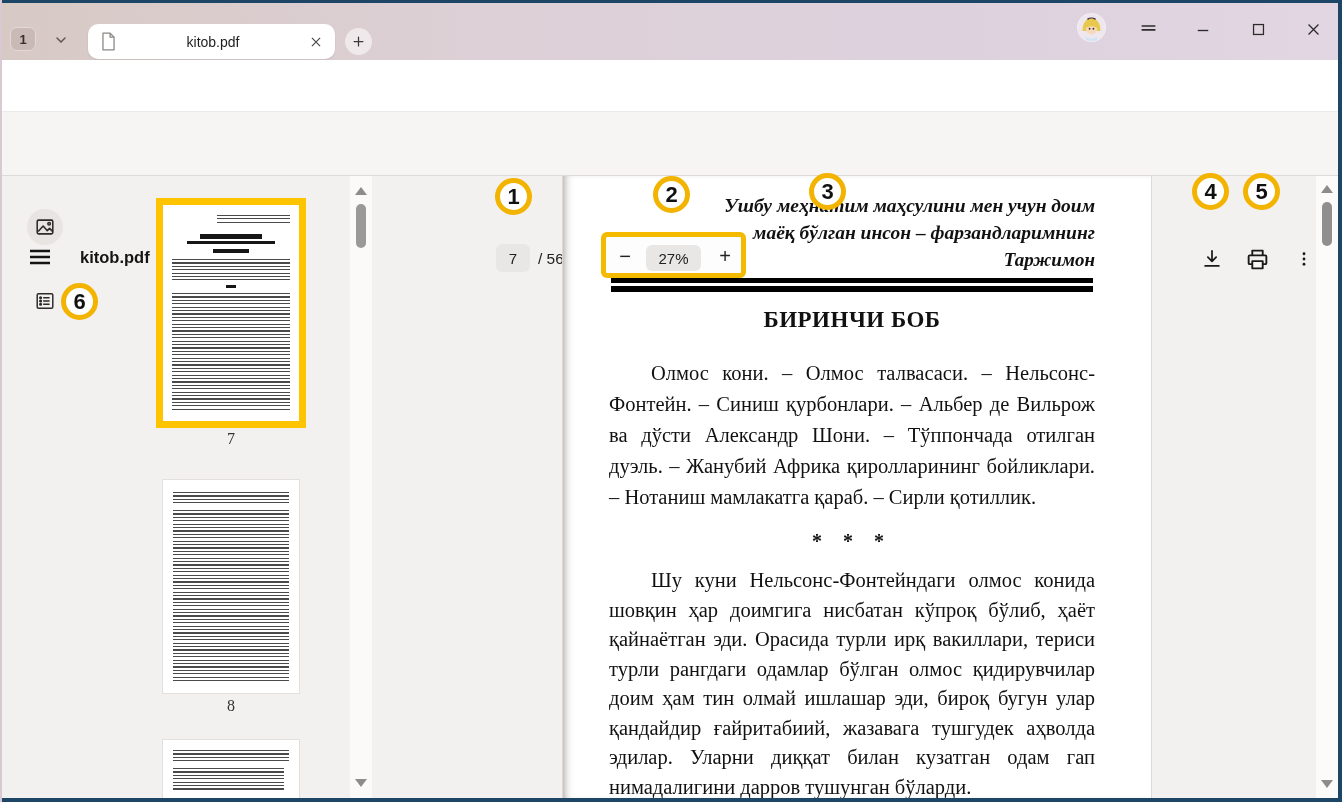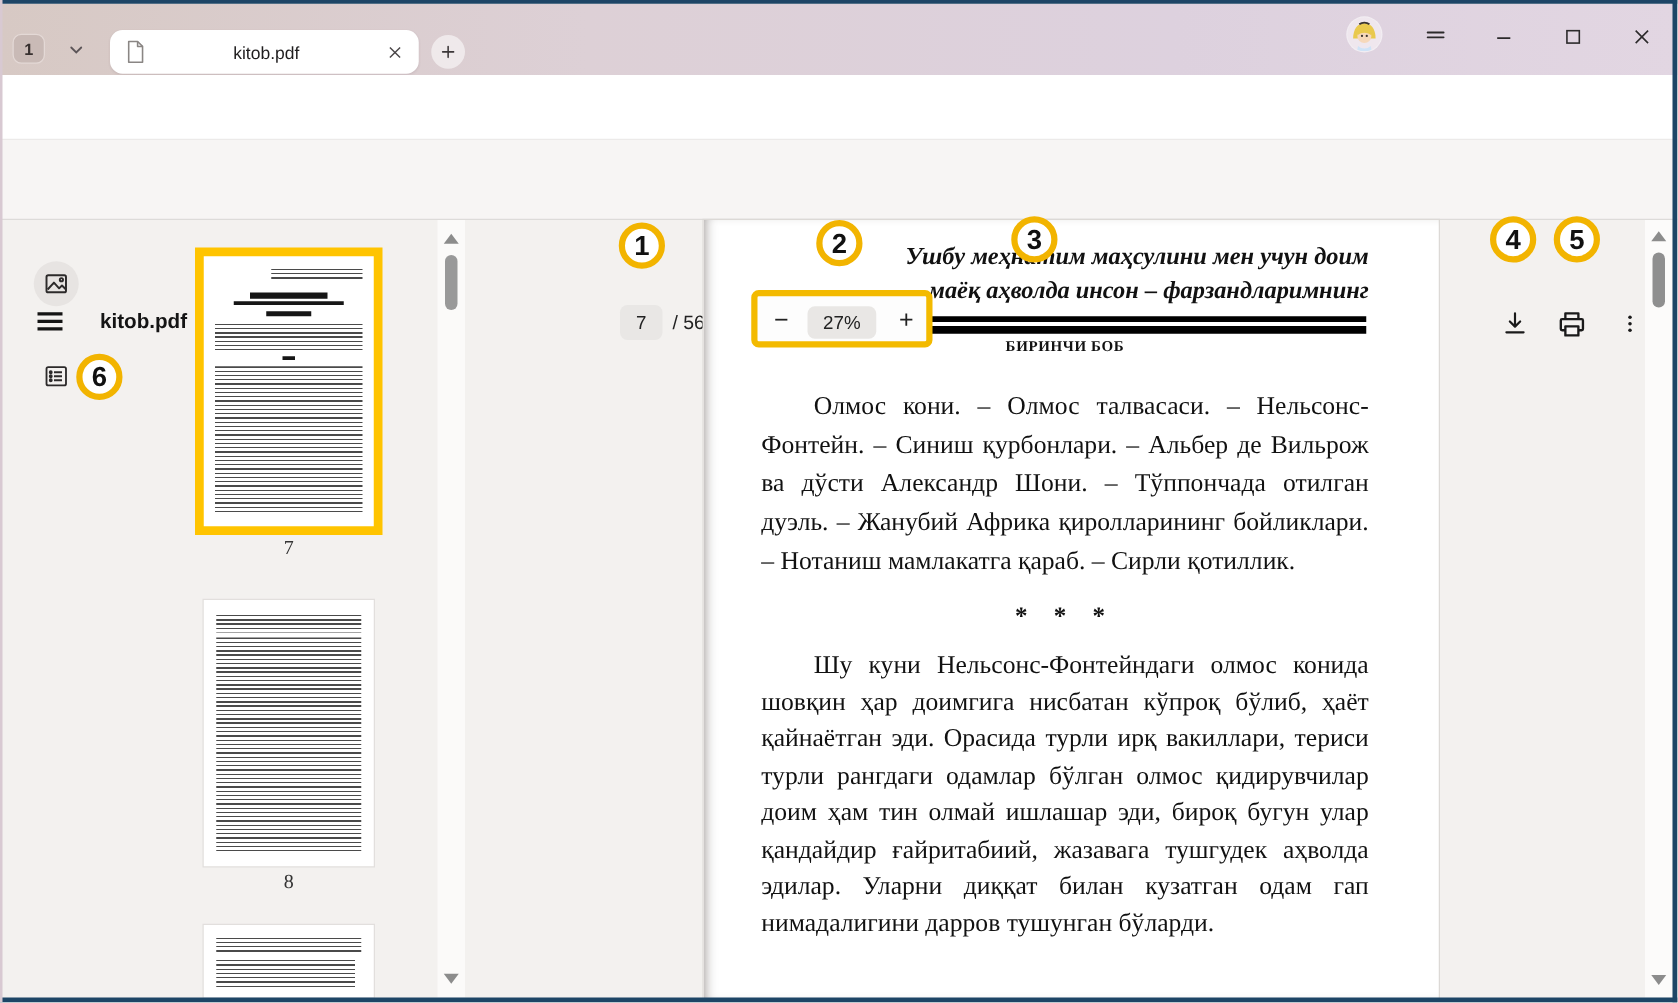--- a/index.html
+++ b/index.html
@@ -81,21 +81,21 @@
 
   
   .docpage { left:563px; top:176px; width:588px; height:623px; background:#fff; overflow:hidden;
     padding:16px 56px 0 46px; box-shadow:inset 7px 0 9px -6px rgba(60,50,45,.5), 0 0 0 1px #dcd9d6;
     font-family:"Liberation Serif",serif; color:#111; z-index:4; }
   .ded { text-align:right; font-style:italic; font-weight:bold; font-size:19.5px; line-height:27px; }
   .ded-sig { text-align:right; font-style:italic; font-weight:bold; font-size:19px; margin-top:3px; }
   .doc-title { margin-top:32px; text-align:center; font-size:27px; font-weight:bold; letter-spacing:1px; }
   .doc-rule { margin:7px auto 0; width:482px; height:14px;
     background:linear-gradient(180deg,#000 0 5px,#fff 5px 8px,#000 8px 14px); }
-  .doc-chapter { margin-top:3px; text-align:center; font-size:12px; font-weight:bold; letter-spacing:.5px; }
+  .doc-chapter { margin-top:15px; text-align:center; font-size:23px; font-weight:bold; letter-spacing:.5px; }
   .doc-syn { margin-top:25px; text-align:justify; text-indent:42px; font-size:20.5px; line-height:31px; }
   .doc-stars { margin-top:17px; text-align:center; font-size:20px; font-weight:bold; letter-spacing:8px; }
   .doc-par { margin-top:13px; text-align:justify; text-indent:42px; font-size:20.5px; line-height:29.5px; }
 
   
   .callout { width:37px; height:37px; border:5px solid #f2b400; border-radius:50%; background:#fff;
     color:#111; font-size:22px; font-weight:bold; display:flex; align-items:center; justify-content:center;
     z-index:30; font-family:"Liberation Sans",sans-serif; }
 
   svg { display:block; }
@@ -377,21 +377,22 @@
     <div class="mlines" style="width:96%; height:22px; margin-top:4px;"></div>
   </div>
 
   <div class="abs sb-track" style="left:350px; width:22px;"></div>
   <div class="abs tri-up" style="left:355px; top:187px;"></div>
   <div class="abs sb-thumb" style="left:356px; top:204px; background:#999;"></div>
   <div class="abs tri-down" style="left:355px; top:779px;"></div>
 
   <div class="abs docpage">
     <div class="ded">Ушбу меҳнатим маҳсулини мен учун доим</div>
-    <div class="ded">маёқ аҳволда инсон – фарзандларимнинг</div>
+    <div class="ded">маёқ бўлган инсон – фарзандларимнинг</div>
+    <div class="ded-sig">Таржимон</div>
 
     <div class="doc-rule"></div>
     <div class="doc-chapter">БИРИНЧИ БОБ</div>
 
     <div class="doc-syn">Олмос кони. – Олмос талвасаси. – Нельсонс-Фонтейн. – Синиш қурбонлари. – Альбер де Вильрож ва дўсти Александр Шони. – Тўппончада отилган дуэль. – Жанубий Африка қиролларининг бойликлари. – Нотаниш мамлакатга қараб. – Сирли қотиллик.</div>
     <div class="doc-stars">* * *</div>
 
     <div class="doc-par">Шу куни Нельсонс-Фонтейндаги олмос конида шовқин ҳар доимгига нисбатан кўпроқ бўлиб, ҳаёт қайнаётган эди. Орасида турли ирқ вакиллари, териси турли рангдаги одамлар бўлган олмос қидирувчилар доим ҳам тин олмай ишлашар эди, бироқ бугун улар қандайдир ғайритабиий, жазавага тушгудек аҳволда эдилар. Уларни диққат билан кузатган одам гап нимадалигини дарров тушунган бўларди.</div>
 
   </div>

